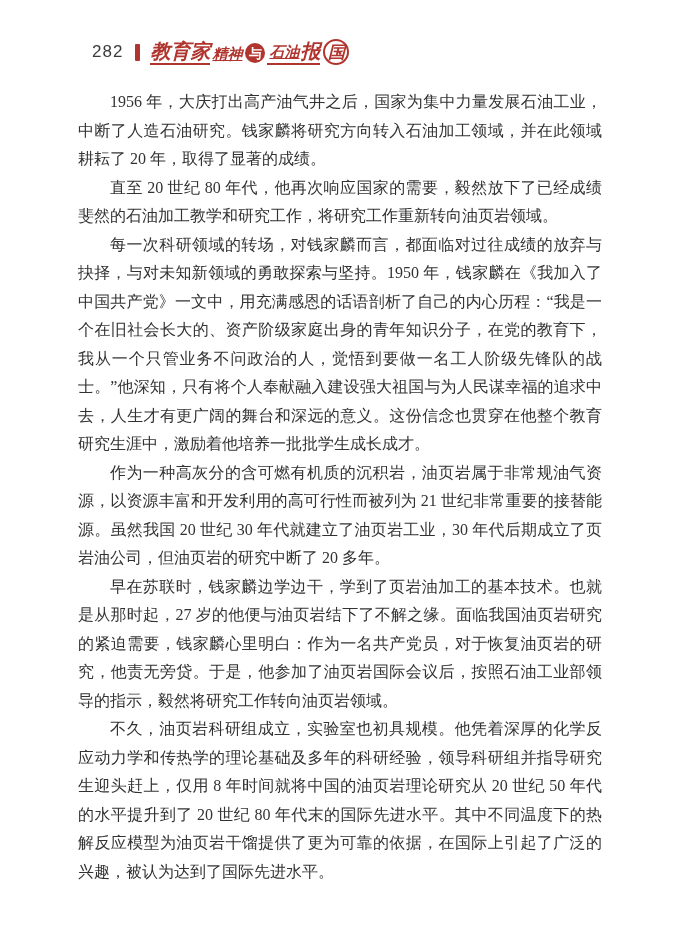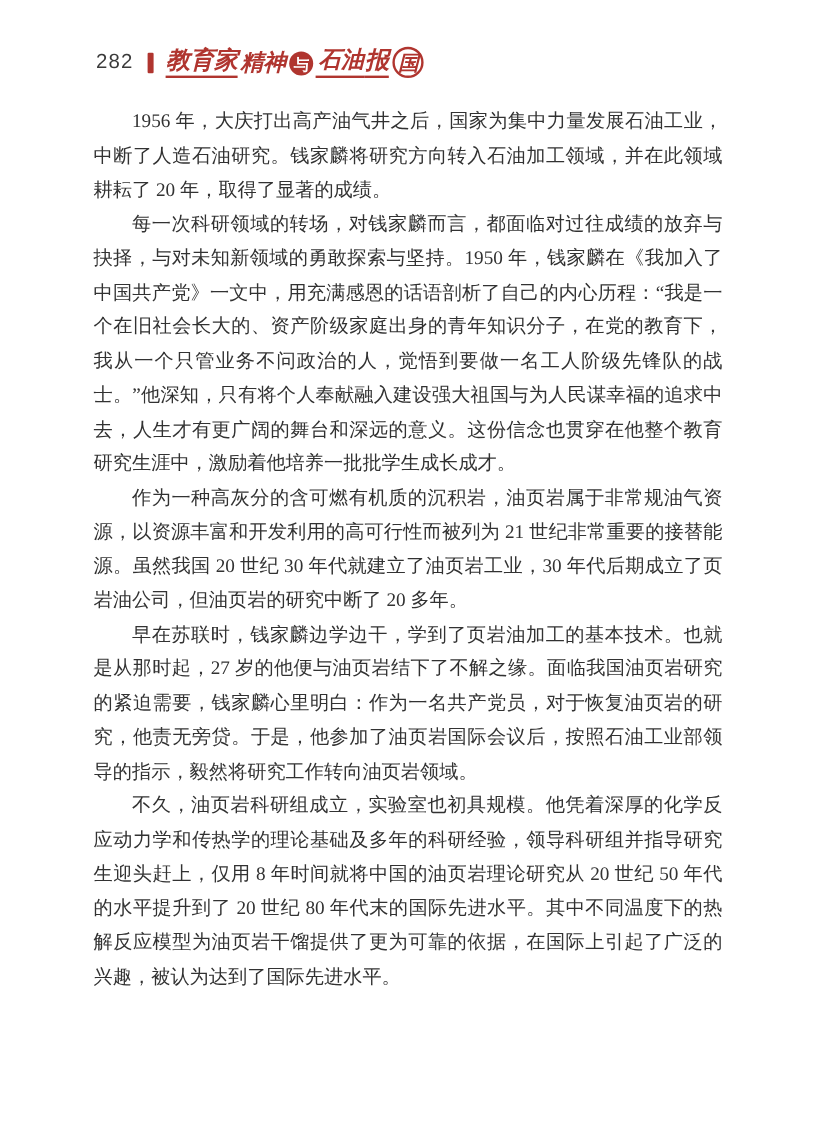--- a/index.html
+++ b/index.html
@@ -18,21 +18,21 @@
     width:680px;
     height:945px;
     background:var(--page-bg);
     position:relative;
     overflow:hidden;
   }
   
   .running-header{
     position:absolute;
     top:36px;
-    left:80px;
+    left:92px;
     display:flex;
     align-items:center;
     height:32px;
     justify-content:space-between;
   }
   .page-number{
     font-family:"Liberation Sans","DejaVu Sans",sans-serif;
     font-size:17px;
     color:#3a3a3a;
     letter-spacing:1px;
@@ -52,23 +52,24 @@
     line-height:1;
     white-space:nowrap;
   }
   .logo .lg{
     font-size:20px;
     font-style:italic;
     border-bottom:2px solid var(--brand-red);
     padding-bottom:2px;
   }
   .logo .sm{
-    font-size:19px;
+    font-size:15px;
     font-style:italic;
     padding:0 1px 3px 2px;
+    text-decoration:underline;
   }
   .logo .sm.ul{
     border-bottom:2px solid var(--brand-red);
   }
   .logo .yu-circle{
     display:inline-flex;
     align-items:center;
     justify-content:center;
     width:20px;
     height:20px;
@@ -133,20 +134,21 @@
       <span class="sm">精神</span>
       <span class="yu-circle">与</span>
       <span class="sm ul">石油</span>
       <span class="lg">报</span>
       <span class="guo-circled">国</span>
     </div>
   </div>
 
   <div class="text-body">
     <p>1956 年，大庆打出高产油气井之后，国家为集中力量发展石油工业，中断了人造石油研究。钱家麟将研究方向转入石油加工领域，并在此领域耕耘了 20 年，取得了显著的成绩。</p>
+    <p>直至 20 世纪 80 年代，他再次响应国家的需要，毅然放下了已经成绩斐然的石油加工教学和研究工作，将研究工作重新转向油页岩领域。</p>
     <p>每一次科研领域的转场，对钱家麟而言，都面临对过往成绩的放弃与抉择，与对未知新领域的勇敢探索与坚持。1950 年，钱家麟在《我加入了中国共产党》一文中，用充满感恩的话语剖析了自己的内心历程：“我是一个在旧社会长大的、资产阶级家庭出身的青年知识分子，在党的教育下，我从一个只管业务不问政治的人，觉悟到要做一名工人阶级先锋队的战士。”他深知，只有将个人奉献融入建设强大祖国与为人民谋幸福的追求中去，人生才有更广阔的舞台和深远的意义。这份信念也贯穿在他整个教育研究生涯中，激励着他培养一批批学生成长成才。</p>
 
 
     <p>作为一种高灰分的含可燃有机质的沉积岩，油页岩属于非常规油气资源，以资源丰富和开发利用的高可行性而被列为 21 世纪非常重要的接替能源。虽然我国 20 世纪 30 年代就建立了油页岩工业，30 年代后期成立了页岩油公司，但油页岩的研究中断了 20 多年。</p>
     <p>早在苏联时，钱家麟边学边干，学到了页岩油加工的基本技术。也就是从那时起，27 岁的他便与油页岩结下了不解之缘。面临我国油页岩研究的紧迫需要，钱家麟心里明白：作为一名共产党员，对于恢复油页岩的研究，他责无旁贷。于是，他参加了油页岩国际会议后，按照石油工业部领导的指示，毅然将研究工作转向油页岩领域。</p>
     <p>不久，油页岩科研组成立，实验室也初具规模。他凭着深厚的化学反应动力学和传热学的理论基础及多年的科研经验，领导科研组并指导研究生迎头赶上，仅用 8 年时间就将中国的油页岩理论研究从 20 世纪 50 年代的水平提升到了 20 世纪 80 年代末的国际先进水平。其中不同温度下的热解反应模型为油页岩干馏提供了更为可靠的依据，在国际上引起了广泛的兴趣，被认为达到了国际先进水平。</p>
 
   </div>
 
 </div>

